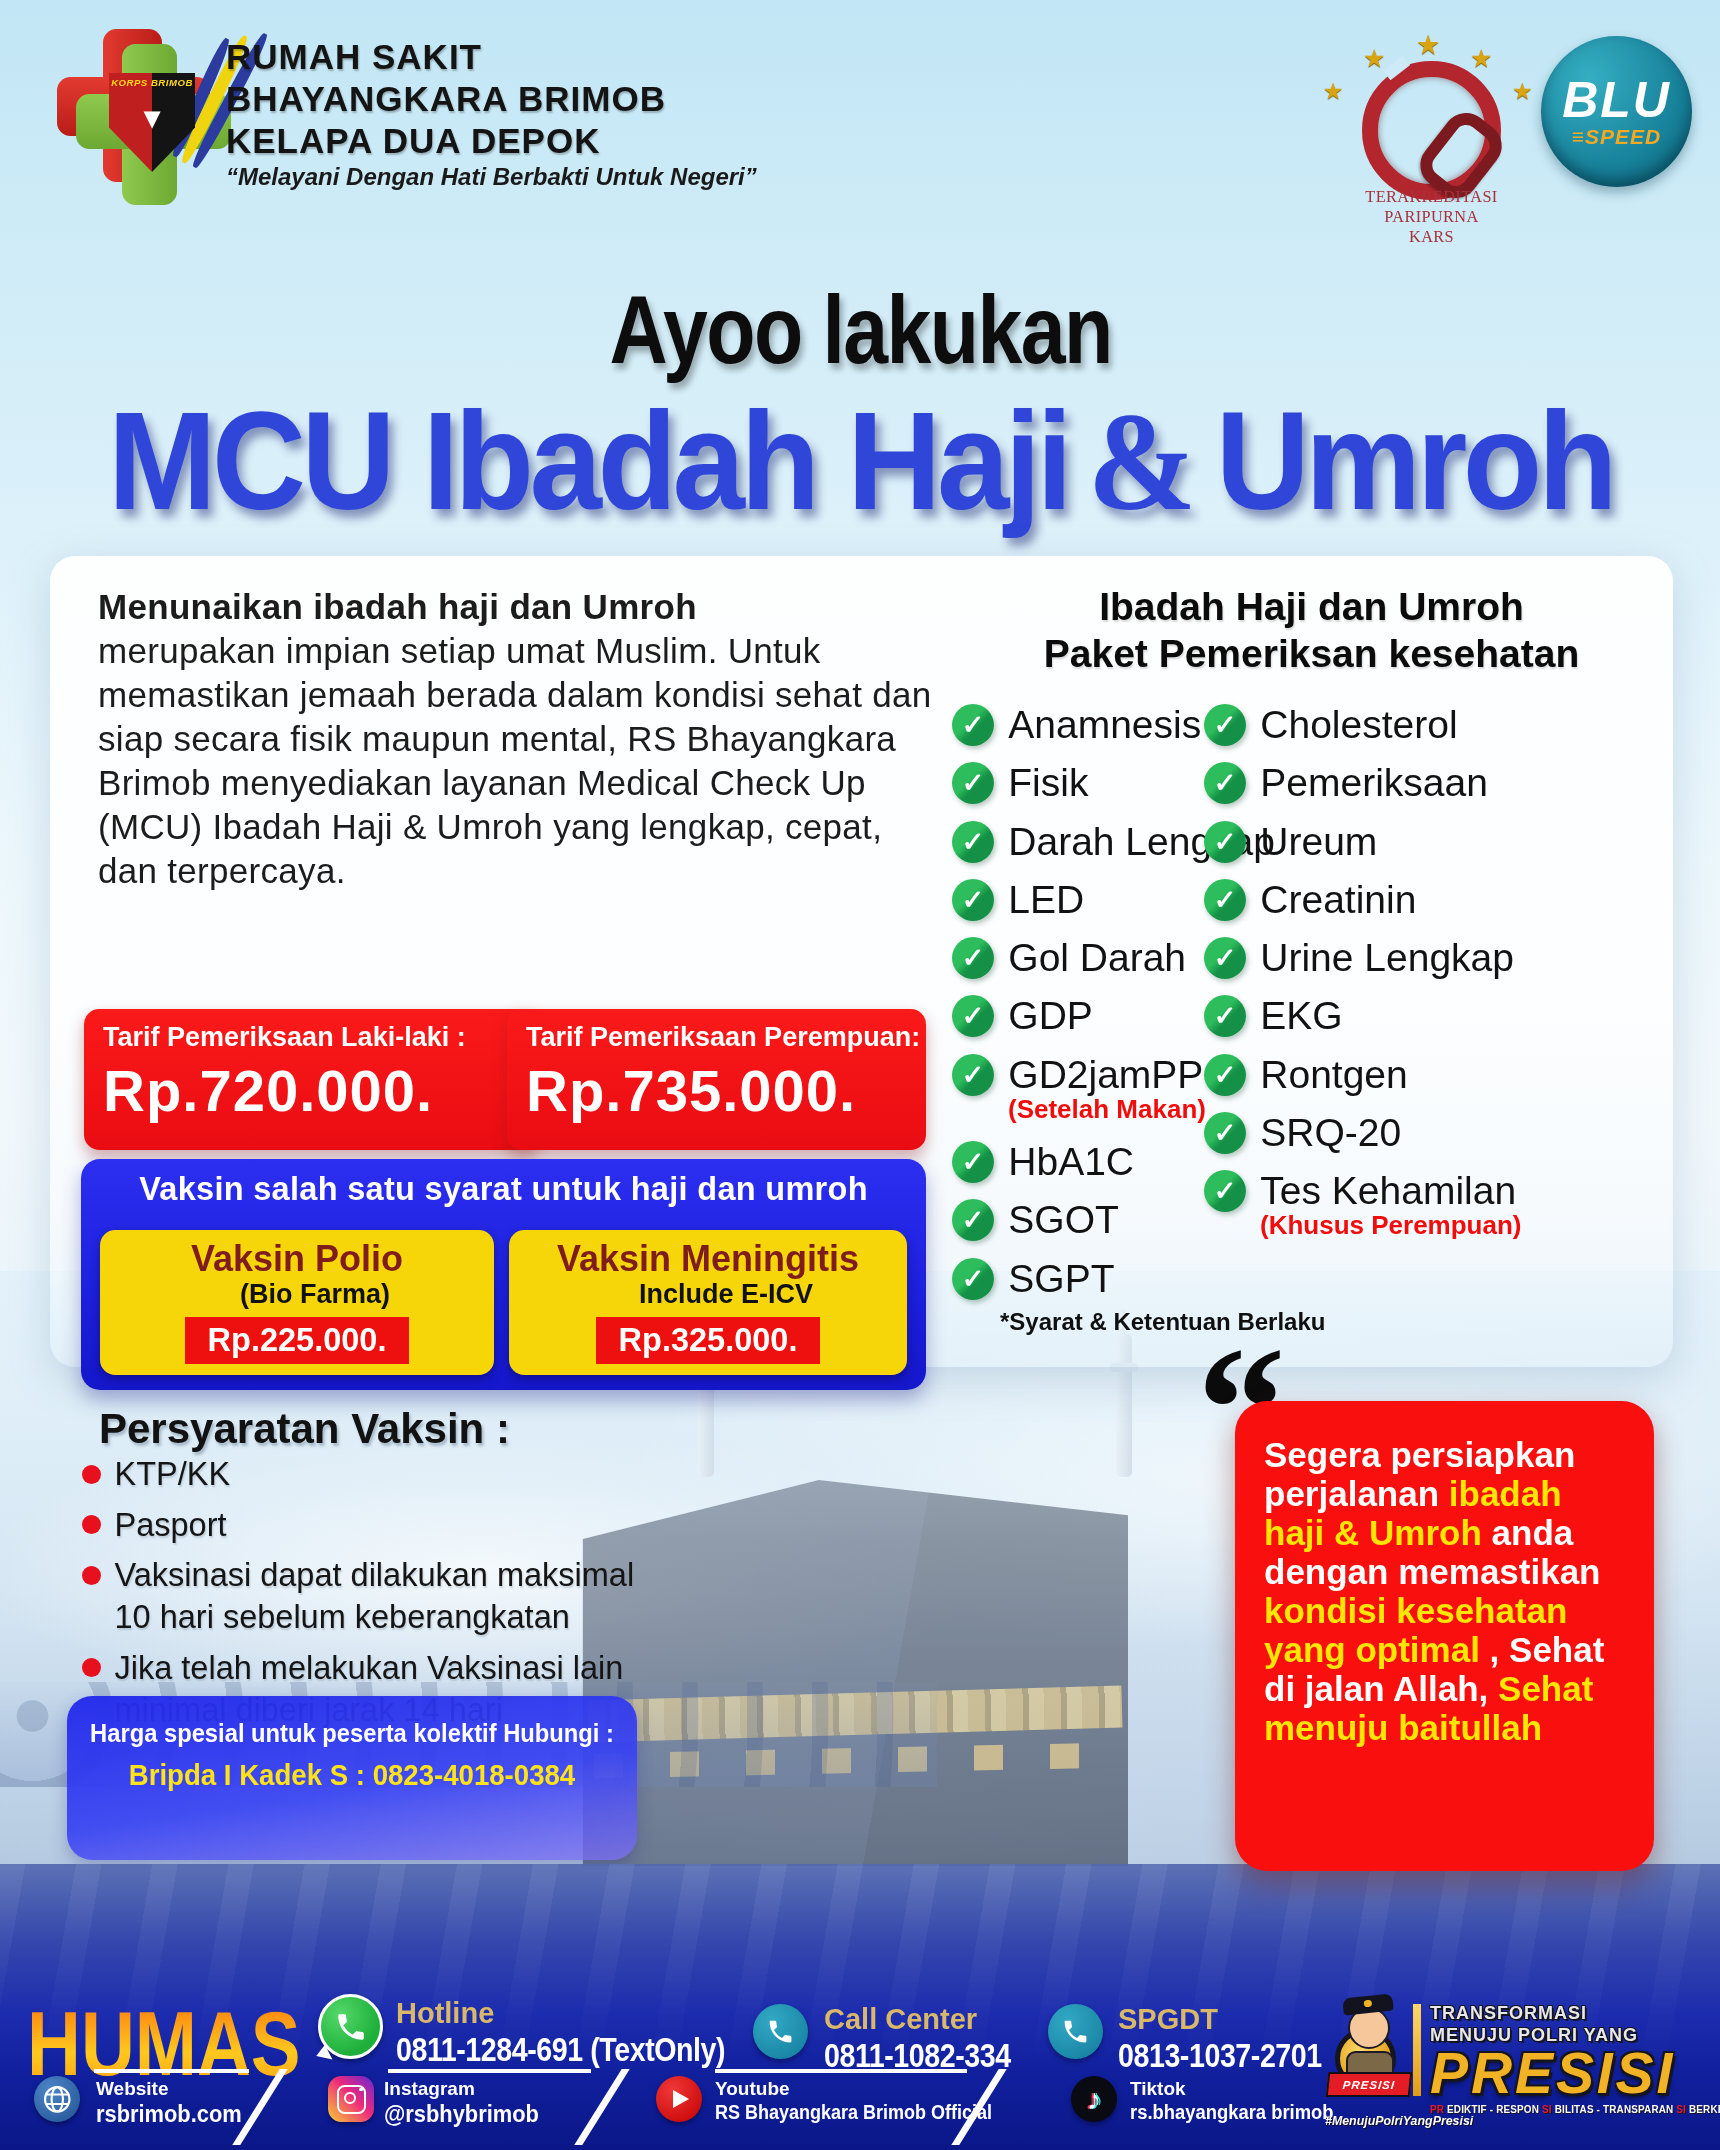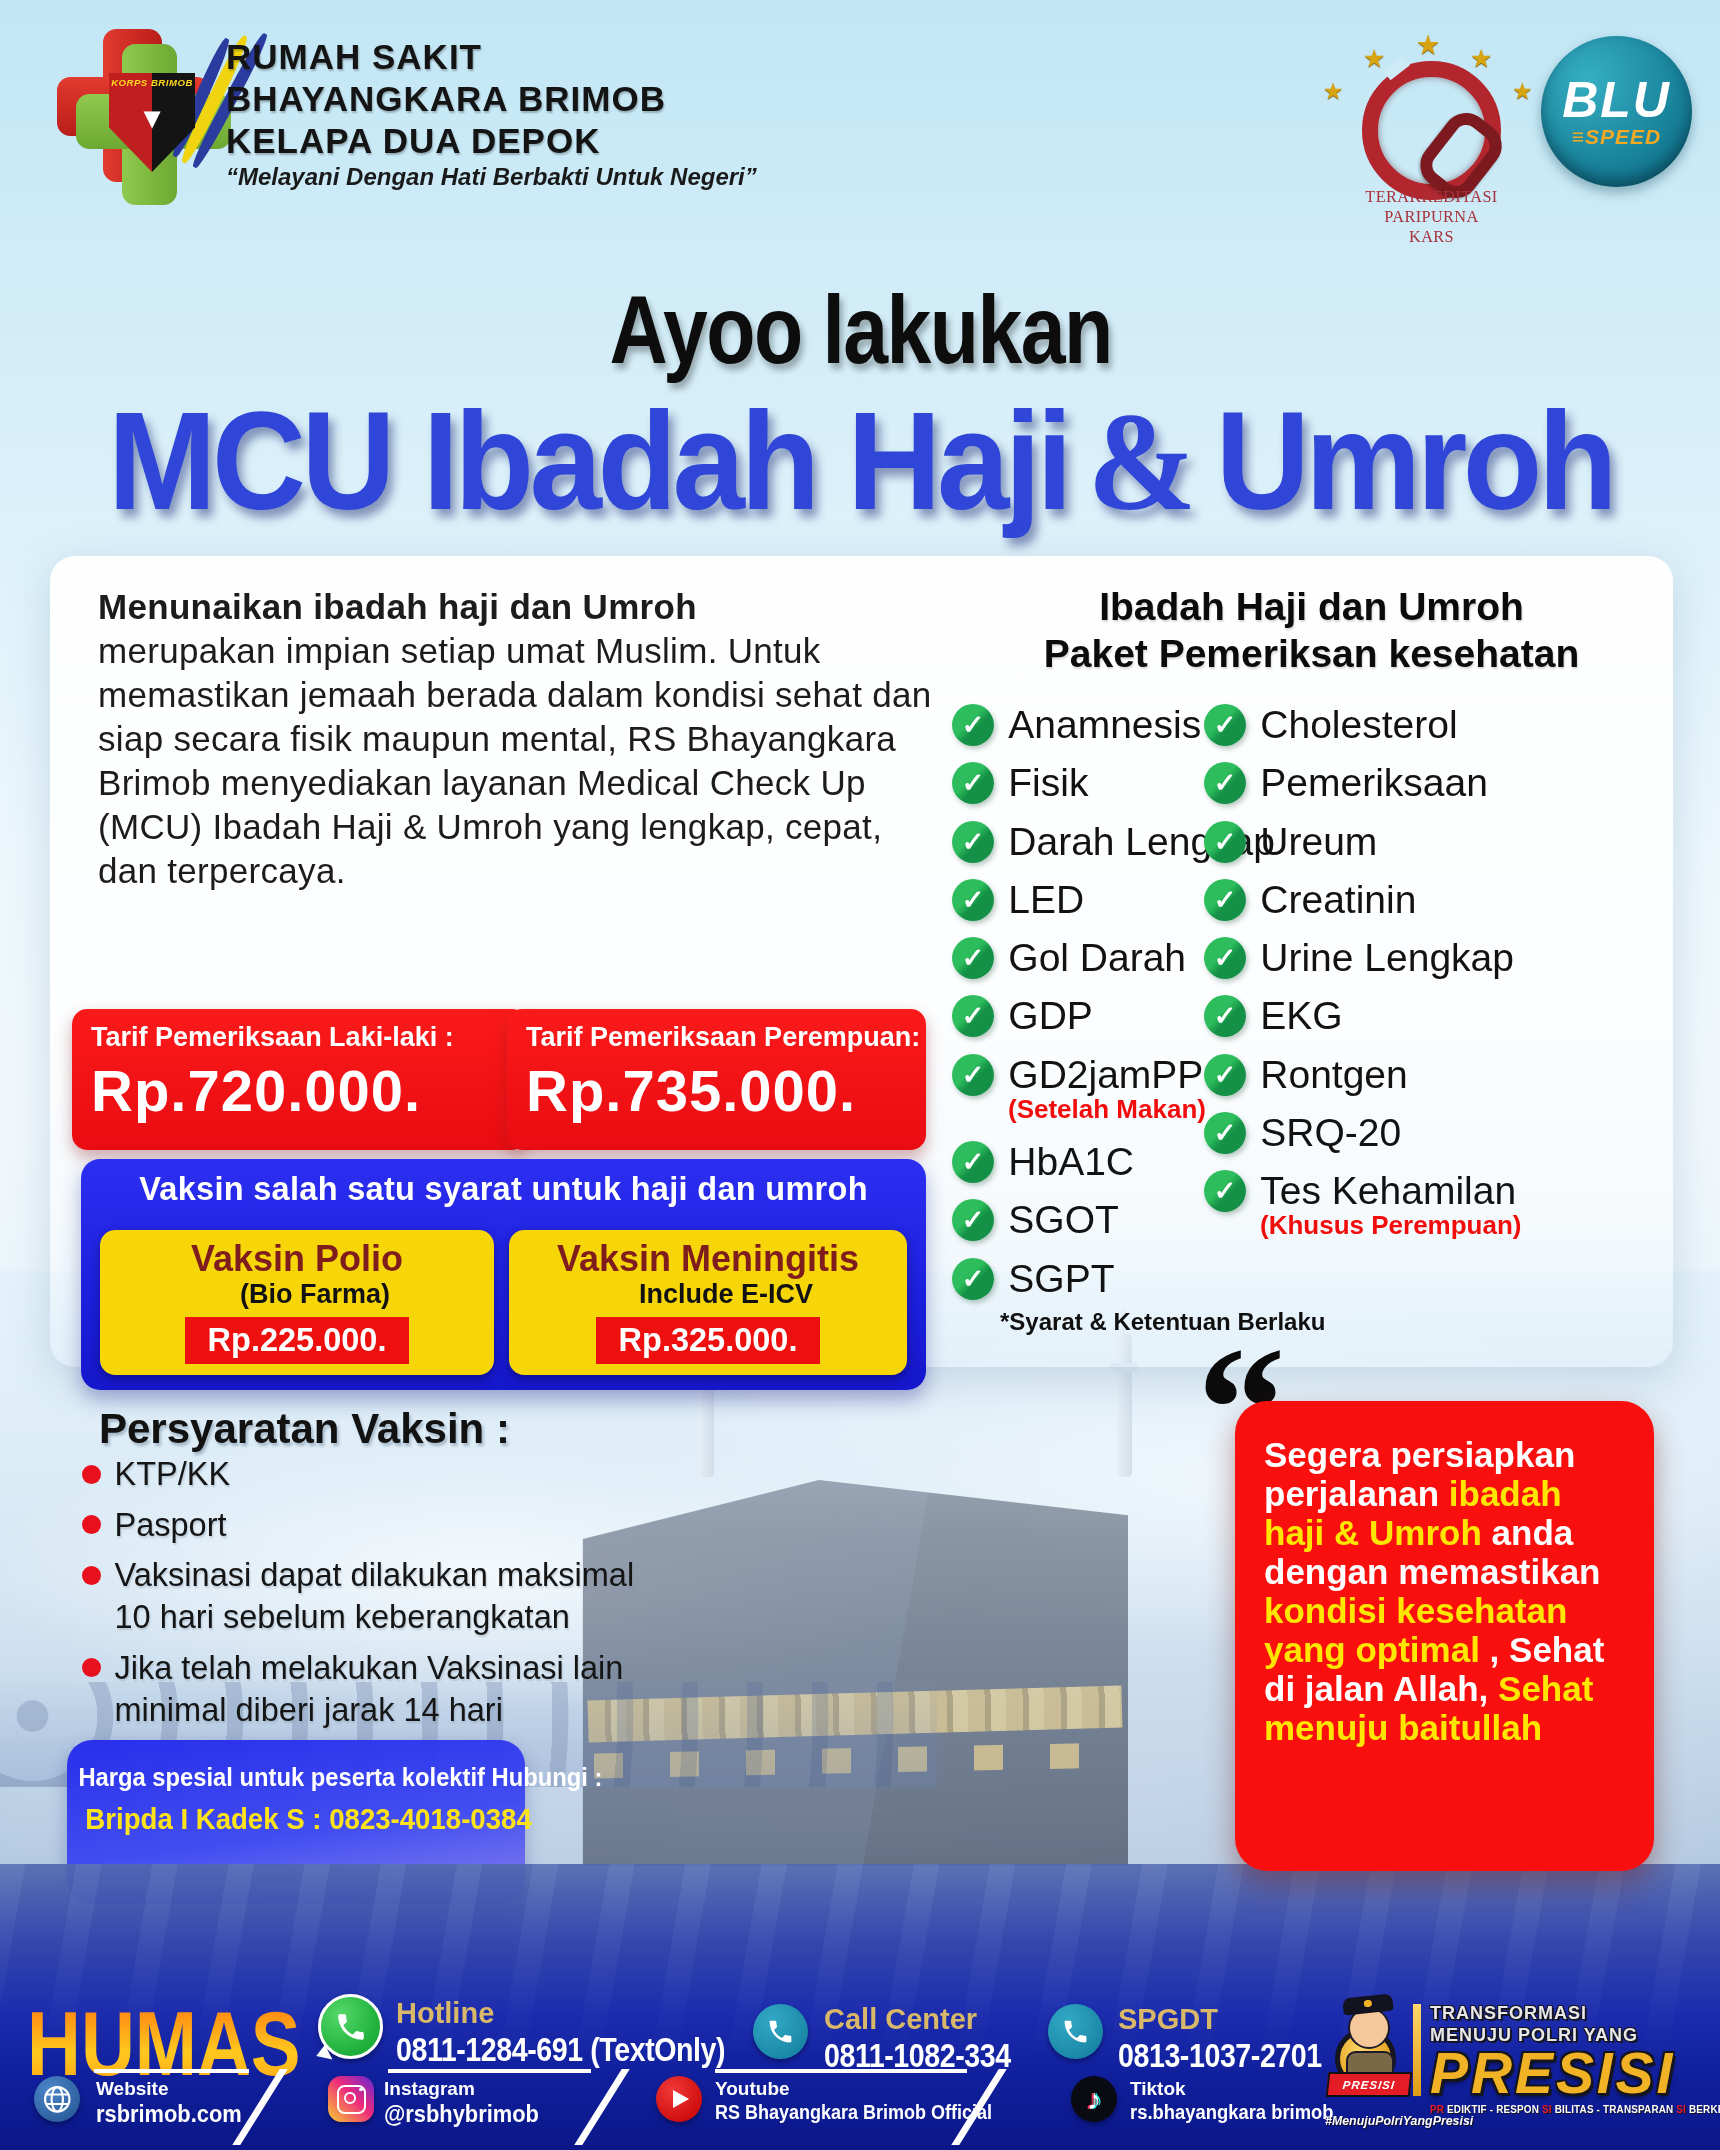--- a/index.html
+++ b/index.html
@@ -68,21 +68,21 @@
     background:linear-gradient(180deg,rgba(255,255,255,.96) 0%,rgba(253,254,255,.94) 55%,rgba(250,252,254,.6) 82%,rgba(250,252,254,0) 100%);
     box-shadow:0 11.5px 42px rgba(110,145,175,.28);}
 
   
   .intro{left:98px;top:585px;width:845px;font-size:35px;line-height:44px;color:#1c1c1c;letter-spacing:0.3px;}
   .intro .lead{display:block;font-weight:bold;}
 
   
   .tariff{top:1009px;height:141px;border-radius:15.3px;background:linear-gradient(180deg,#fb1a1a,#e90c12);
     box-shadow:0 7.6px 15.3px rgba(140,30,30,.35);color:#fff;padding:13.4px 0 0 19px;box-sizing:border-box;}
-  .tariff-1{left:72px;width:455px;}
+  .tariff-1{left:84px;width:455px;}
   .tariff-2{left:507px;width:419px;}
   .tariff-label{font-size:27px;font-weight:bold;white-space:nowrap;}
   .tariff-price{font-size:58px;font-weight:bold;letter-spacing:1px;margin-top:3.8px;white-space:nowrap;}
 
   
   .vax{left:81px;top:1159px;width:845px;height:231px;border-radius:19px;
     background:linear-gradient(180deg,#2c2ff0 0%,#1d20dd 55%,#1517cb 100%);
     box-shadow:0 9.6px 19px rgba(40,40,140,.35);}
   .vax-banner{position:absolute;left:0;top:11.5px;width:100%;text-align:center;color:#fff;
     font-size:32.5px;font-weight:bold;letter-spacing:0.3px;}
@@ -98,21 +98,21 @@
 
   
   .req-title{left:99px;top:1405px;font-size:42px;font-weight:bold;color:#121212;
     text-shadow:1.9px 2.9px 2.9px rgba(120,140,160,.55);}
   .req-list{left:82px;top:1453px;width:583px;}
   .req-item{position:relative;padding-left:32.5px;font-size:32.5px;line-height:42px;color:#151515;
     margin-bottom:8.6px;text-shadow:1px 1.9px 1.9px rgba(130,150,170,.4);}
   .req-item::before{content:"";position:absolute;left:0;top:11.5px;width:19px;height:19px;border-radius:50%;background:#e8101c;}
 
   
-  .collective{left:67px;top:1740px;width:458px;height:164px;border-radius:25px;text-align:center;
+  .collective{left:67px;top:1696px;width:570px;height:164px;border-radius:25px;text-align:center;
     background:linear-gradient(172deg,rgba(36,42,235,.97) 0%,rgba(55,66,242,.92) 55%,rgba(122,110,240,.78) 100%);
     box-shadow:0 7.6px 17px rgba(40,50,140,.3);}
   .coll-1{margin-top:23px;color:#fff;font-size:25px;font-weight:600;white-space:nowrap;transform:scaleX(.95);}
   .coll-1 .cb{font-weight:bold;}
   .coll-2{margin-top:9.6px;color:#ffe31a;font-size:30px;font-weight:bold;white-space:nowrap;transform:scaleX(.92);}
 
   
   .pkg-title{left:956px;top:583px;width:711px;text-align:center;font-size:39px;font-weight:bold;
     color:#0b0b0b;line-height:47px;text-shadow:1px 1.9px 1.9px rgba(0,0,0,.15);}
   .chk-col{display:block;}

